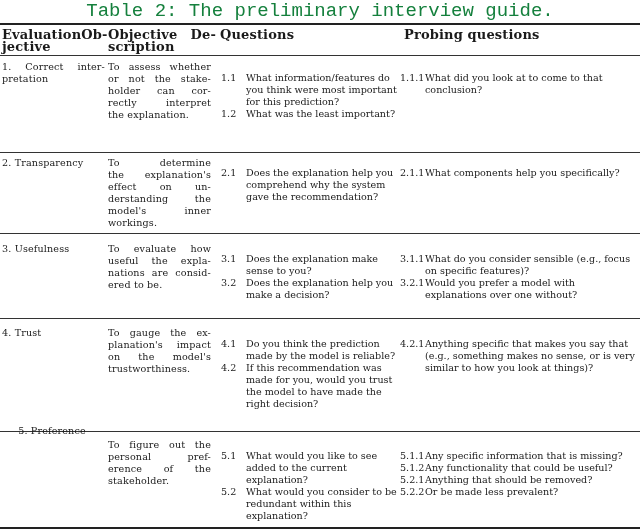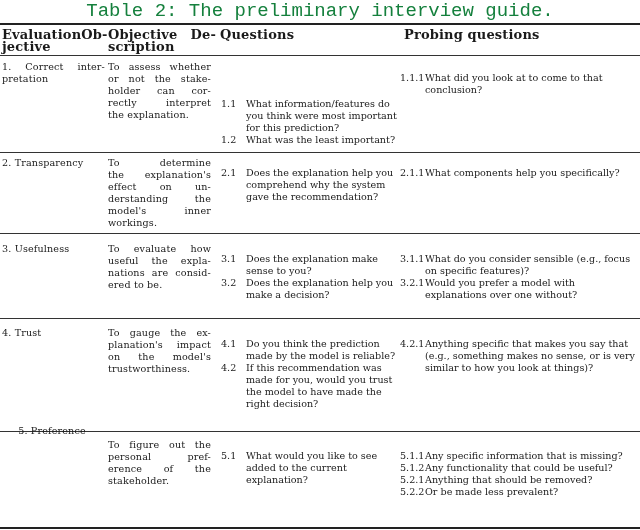--- a/index.html
+++ b/index.html
@@ -71,21 +71,21 @@
     </div>
     <div>pretation</div>
   </div>
   <div class="cell col2" style="top:61px;">
     <span class="obj-line">To assess whether</span>
     <span class="obj-line">or not the stake-</span>
     <span class="obj-line">holder can cor-</span>
     <span class="obj-line">rectly interpret</span>
     <span class="obj-line last">the explanation.</span>
   </div>
-  <div class="q-block" style="top:72px;margin-top:26px;">
+  <div class="q-block" style="top:72px;">
     <div class="item">
         <span class="q-num">1.1</span>
         <div class="q-text">What information/features do you think were most important for this prediction?</div>
       </div>
     <div class="item">
         <span class="q-num">1.2</span>
         <div class="q-text">What was the least important?</div>
       </div>
   </div>
   <div class="p-block" style="top:72px;">
@@ -190,20 +190,24 @@
     <span class="obj-line">To figure out the</span>
     <span class="obj-line">personal pref-</span>
     <span class="obj-line">erence of the</span>
     <span class="obj-line last">stakeholder.</span>
   </div>
   <div class="q-block" style="top:450px;">
     <div class="item">
         <span class="q-num">5.1</span>
         <div class="q-text">What would you like to see added to the current explanation?</div>
       </div>
+    <div class="item">
+        <span class="q-num">5.2</span>
+        <div class="q-text">What would you consider to be redundant within this explanation?</div>
+      </div>
   </div>
   <div class="p-block" style="top:450px;">
     <div class="item">
         <span class="p-num">5.1.1</span>
         <div class="p-text">Any specific information that is missing?</div>
       </div>
     <div class="item">
         <span class="p-num">5.1.2</span>
         <div class="p-text">Any functionality that could be useful?</div>
       </div>

